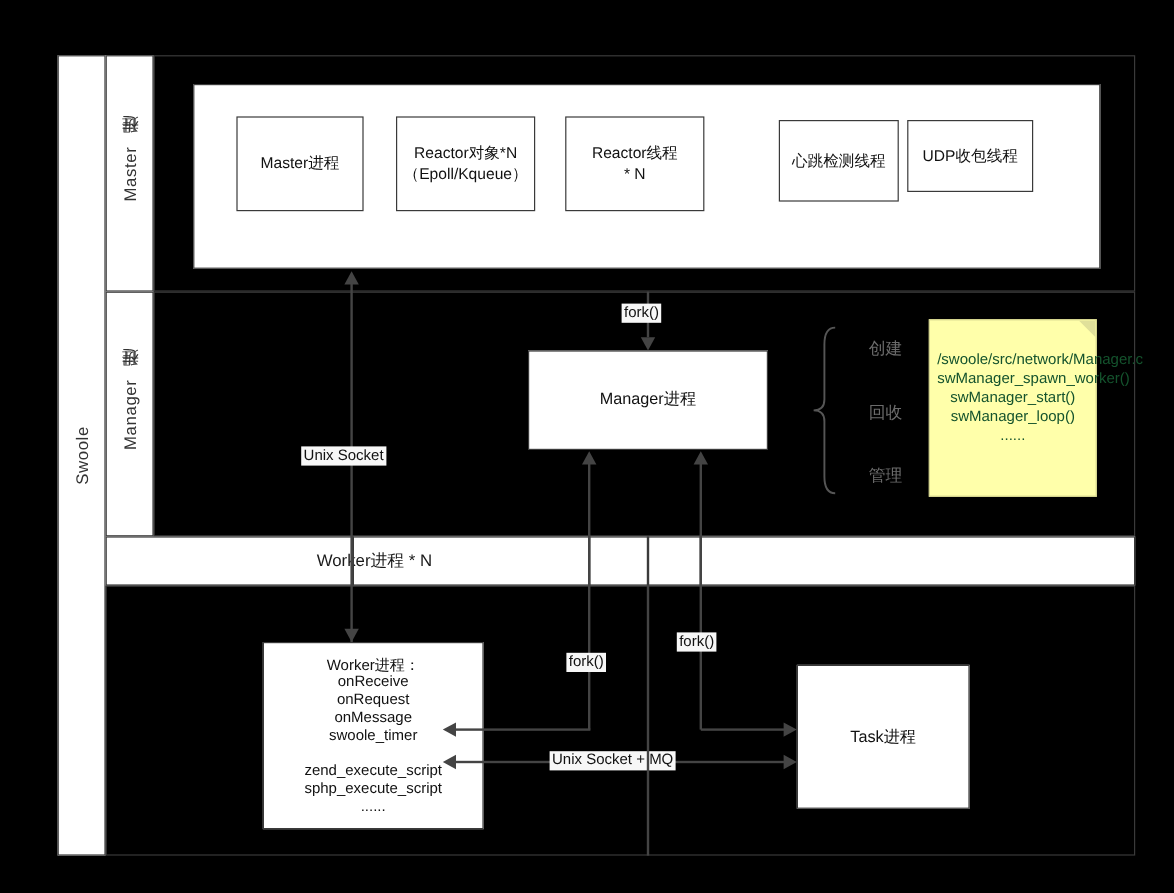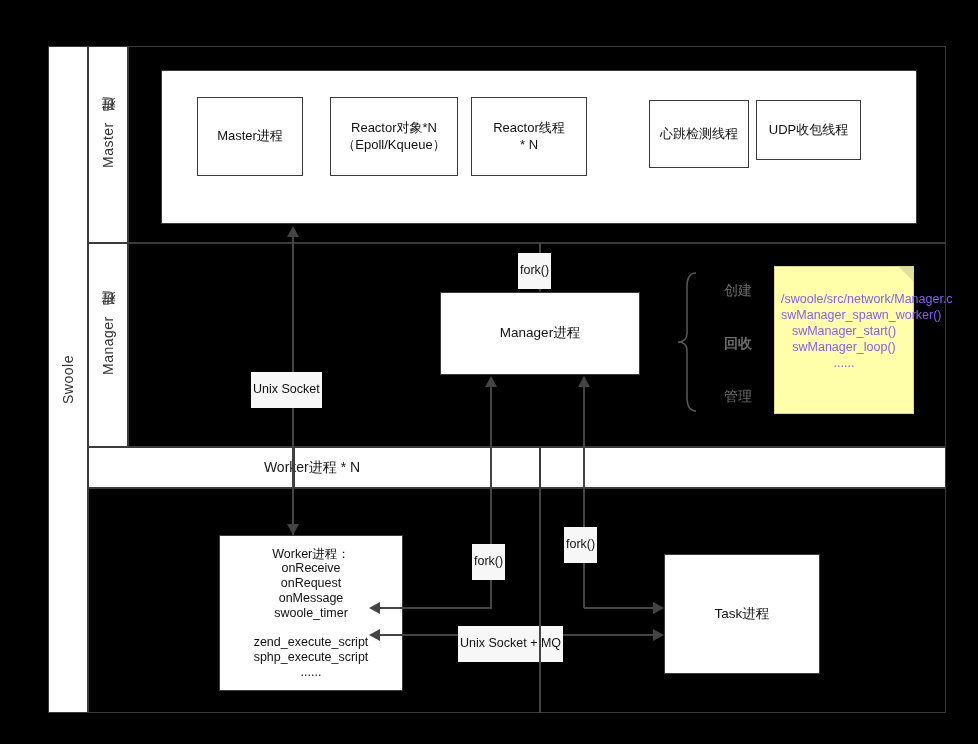--- a/index.html
+++ b/index.html
@@ -32,27 +32,27 @@
   .ln-h{background:#444;height:2px;}
 
   .arr{width:0;height:0;position:absolute;}
   .arr-up{border-left:6px solid transparent;border-right:6px solid transparent;border-bottom:11px solid #444;}
   .arr-dn{border-left:6px solid transparent;border-right:6px solid transparent;border-top:11px solid #444;}
   .arr-lt{border-top:6px solid transparent;border-bottom:6px solid transparent;border-right:11px solid #444;}
   .arr-rt{border-top:6px solid transparent;border-bottom:6px solid transparent;border-left:11px solid #444;}
 
   .edge-label{
     background:#f7f7f7;color:#111;font-size:12.5px;line-height:1.1;
-    padding:11px 2px;white-space:nowrap;
+    padding:1px 2px;white-space:nowrap;
   }
 
   
   .note{
     background:#ffffaa;border:1px solid #d6d690;
-    color:#8b5cf6;font-size:12.5px;line-height:1.28;text-align:center;
+    color:#14532d;font-size:12.5px;line-height:1.28;text-align:center;
     padding:8px 6px 6px 6px;white-space:pre-line;
     box-sizing:border-box;
   }
   .note-fold{
     position:absolute;top:0;right:0;width:14px;height:14px;
     background:#e0e09a;
     clip-path:polygon(0 0,100% 100%,100% 0);
   }
   .brace-txt{color:#6b6b6b;font-size:14px;text-align:right;}
 </style>
@@ -69,34 +69,34 @@
 
   <div class="abs frame white" style="left:88px;top:243px;width:40px;height:204px;"></div>
   <div class="abs lbl-v" style="left:88px;top:243px;width:40px;height:204px;">Manager进程</div>
 
   <div class="abs frame" style="left:128px;top:46px;width:818px;height:197px;"></div>
   <div class="abs frame" style="left:128px;top:243px;width:818px;height:204px;"></div>
 
   <div class="abs panel" style="left:161px;top:70px;width:756px;height:154px;"></div>
 
   <div class="abs node" style="left:197px;top:97px;width:106px;height:79px;">Master进程</div>
-  <div class="abs node" style="left:330px;top:97px;width:128px;height:79px;text-align:center;">Reactor对象*N
+  <div class="abs node" style="left:330px;top:97px;width:116px;height:79px;text-align:center;">Reactor对象*N
 （Epoll/Kqueue）</div>
   <div class="abs node" style="left:471px;top:97px;width:116px;height:79px;">Reactor线程
 * N</div>
   <div class="abs node" style="left:649px;top:100px;width:100px;height:68px;">心跳检测线程</div>
   <div class="abs node" style="left:756px;top:100px;width:105px;height:60px;">UDP收包线程</div>
 
   <div class="abs node" style="left:440px;top:292px;width:200px;height:83px;font-size:13.5px;">Manager进程</div>
 
   <svg class="abs" style="left:676px;top:271px;width:22px;height:142px;" viewBox="0 0 22 142">
     <path d="M20 2 Q11 2 11 16 L11 62 Q11 71 2 71 Q11 71 11 80 L11 126 Q11 140 20 140" fill="none" stroke="#555" stroke-width="1.6"></path>
   </svg>
   <div class="abs brace-txt" style="left:700px;top:282px;width:52px;height:18px;">创建</div>
-  <div class="abs brace-txt" style="left:700px;top:335px;width:52px;height:18px;font-weight:bold;">回收</div>
+  <div class="abs brace-txt" style="left:700px;top:335px;width:52px;height:18px;">回收</div>
   <div class="abs brace-txt" style="left:700px;top:388px;width:52px;height:18px;">管理</div>
 
   <div class="abs note" style="left:774px;top:266px;width:140px;height:148px;">
     <span>/swoole/src/network/Manager.c
 swManager_spawn_worker()
 swManager_start()
 swManager_loop()
 ......</span>
     <span class="note-fold"></span>
   </div>
@@ -115,21 +115,21 @@
   <div class="abs node" style="left:219px;top:535px;width:184px;height:156px;font-size:12.5px;line-height:1.18;">Worker进程：
 onReceive
 onRequest
 onMessage
 swoole_timer
 
 zend_execute_script
 sphp_execute_script
 ......</div>
 
-  <div class="abs node" style="left:664px;top:554px;width:156px;height:120px;font-size:13.5px;">Task进程</div>
+  <div class="abs node" style="left:664px;top:554px;width:144px;height:120px;font-size:13.5px;">Task进程</div>
 
   <div class="abs ln-v" style="left:292px;top:236px;height:299px;"></div>
   <div class="abs arr arr-up" style="left:287px;top:226px;"></div>
   <div class="abs arr arr-dn" style="left:287px;top:524px;"></div>
   <div class="abs edge-label" style="left:251px;top:372px;">Unix Socket</div>
 
   <div class="abs ln-v" style="left:539px;top:243px;height:38px;"></div>
   <div class="abs arr arr-dn" style="left:534px;top:281px;"></div>
   <div class="abs edge-label" style="left:518px;top:253px;">fork()</div>
 

